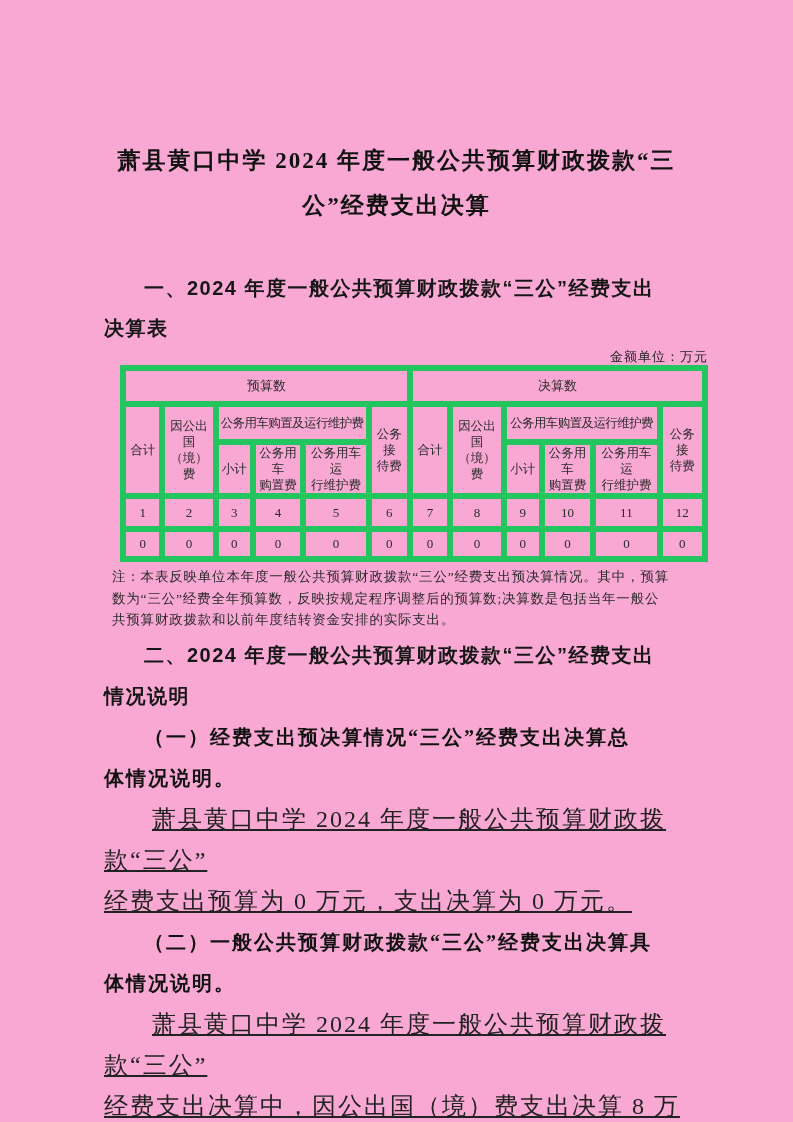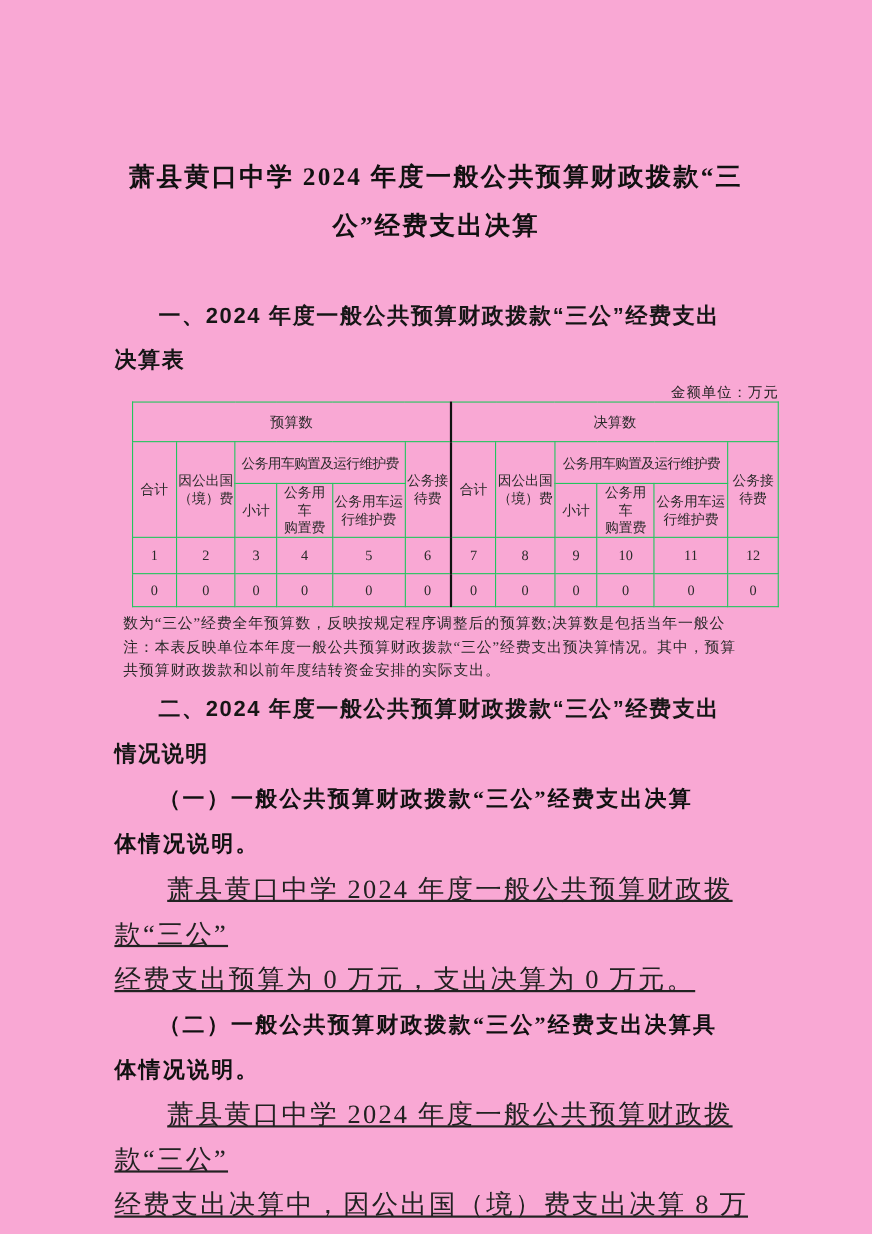--- a/index.html
+++ b/index.html
@@ -48,21 +48,21 @@
   table.tpe {
     border-collapse: collapse;
     table-layout: fixed;
     width: 588px;
     margin-left: 16px;
     font-family: "Liberation Serif", "DejaVu Serif", serif;
     color: #2a2a2a;
     border: 1px solid #5f5f5f;
   }
   table.tpe td {
-    border: 1px solid #22c55e;
+    border: 6px solid #22c55e;
     text-align: center;
     vertical-align: middle;
     font-size: 12.5px;
     line-height: 16px;
     padding: 0 1px;
     overflow: hidden;
   }
   table.tpe tr.r1 td { height: 36px; font-size: 13px; }
   table.tpe tr.r2 td { height: 38px; }
   table.tpe tr.r3 td { height: 46px; }
@@ -213,32 +213,32 @@
         <td>0</td>
         <td>0</td>
         <td>0</td>
         <td>0</td>
         <td>0</td>
       </tr>
     </tbody>
       </table>
 
     <div class="table-note">
+      <div>注：本表反映单位本年度一般公共预算财政拨款“三公”经费支出预决算情况。其中，预算</div>
       <div>数为“三公”经费全年预算数，反映按规定程序调整后的预算数;决算数是包括当年一般公</div>
-      <div>注：本表反映单位本年度一般公共预算财政拨款“三公”经费支出预决算情况。其中，预算</div>
       <div>共预算财政拨款和以前年度结转资金安排的实际支出。</div>
     </div>
 
     <div class="h2-sans">
       <div class="indent">二、2024 年度一般公共预算财政拨款“三公”经费支出</div>
       <div>情况说明</div>
     </div>
 
     <div class="sub-heading">
-      <div class="indent">（一）一般公共预算财政拨款“三公”经费支出决算</div>
+      <div class="indent">（一）经费支出预决算情况“三公”经费支出决算总</div>
       <div>体情况说明。</div>
     </div>
 
     <div class="body-para">
       <div class="indent">萧县黄口中学 2024 年度一般公共预算财政拨款“三公”</div>
       <div>经费支出预算为 0 万元，支出决算为 0 万元。</div>
     </div>
 
     <div class="sub-heading">
       <div class="indent">（二）一般公共预算财政拨款“三公”经费支出决算具</div>

